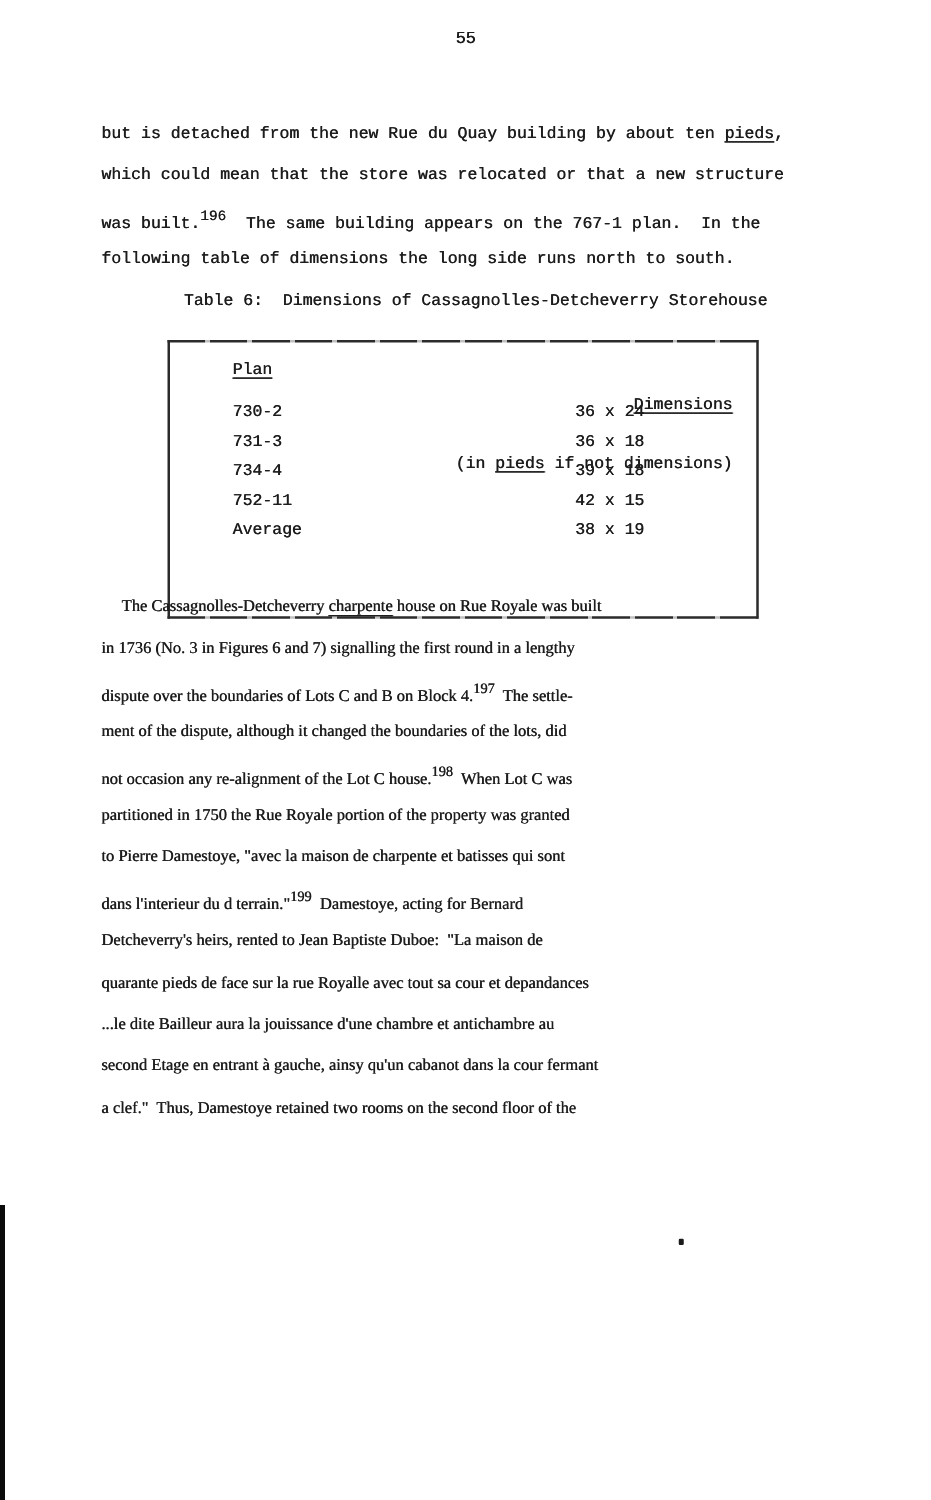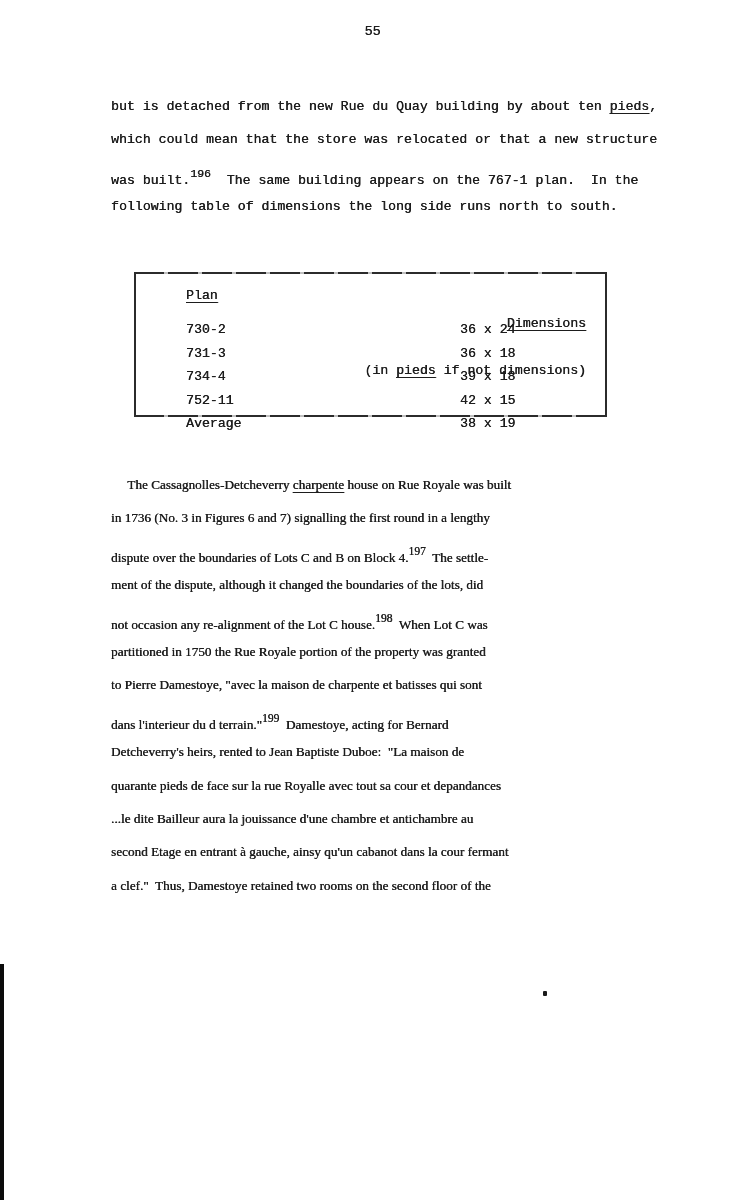--- a/index.html
+++ b/index.html
@@ -20,38 +20,38 @@
     font-size: 13.2px;
     letter-spacing: 0;
     white-space: pre;
     text-shadow: 0.35px 0 0 currentColor;
   }
   .page-number {
     position: absolute; left: 0; top: 24px; width: 745px;
     text-align: center;
     font-size: 13.5px;
   }
-  .para { position: absolute; left: 111px; }
+  .para { position: absolute; left: 81px; }
   .para .line { height: 33.4px; line-height: 33.4px; white-space: pre; }
   .para1 { top: 90px; }
   .para2 { top: 468px; font-family: Liberation Serif, serif; }
   .u {
     text-decoration: underline;
     text-underline-offset: 3px;
     text-decoration-thickness: 1.4px;
   }
   .sup {
     font-size: 11.5px;
     vertical-align: 6.5px;
     letter-spacing: 0;
   }
   .table-title { position: absolute; left: 147px; top: 231px; line-height: 20px; }
   .table-box {
     position: absolute; left: 134px; top: 272px;
-    width: 473px; height: 145px;
+    width: 473px; height: 223px;
     border-left: 2px solid #2b2b2b;
     border-right: 2px solid #2b2b2b;
     box-sizing: border-box;
   }
   .table-box::before, .table-box::after {
     content: "";
     position: absolute; left: -2px; right: -2px; height: 2px;
     background: repeating-linear-gradient(90deg,
       #2b2b2b 0px, #2b2b2b 30px,
       rgba(43,43,43,0.30) 30px, rgba(43,43,43,0.30) 34px);
@@ -82,20 +82,21 @@
 </style>
 </head>
 <body style="background: rgb(255, 255, 255);">
 
 <div class="page" style="color: rgb(29, 29, 29);">
 
   <div class="page-number txt">55</div>
 
   <div class="para para1 txt"><div class="line"><span>but is detached from the new Rue du Quay building by about ten </span><span class="u">pieds</span><span>,</span></div><div class="line"><span>which could mean that the store was relocated or that a new structure</span></div><div class="line"><span>was built.</span><span class="sup">196</span><span>  The same building appears on the 767-1 plan.  In the</span></div><div class="line"><span>following table of dimensions the long side runs north to south.</span></div></div>
 
+  <div class="table-title txt">Table 6:  Dimensions of Cassagnolles-Detcheverry Storehouse</div>
 
   <div class="table-box">
     <div class="thead-col1 txt u">Plan</div>
     <div class="thead-col2 txt">
       <div class="u">Dimensions</div>
       <div class="subhead"><span>(in </span><span class="u">pieds</span><span> if not dimensions)</span></div>
     </div>
     <div class="rows txt"><div class="trow"><span class="plan">730-2</span><span class="dims">36 x 24</span></div><div class="trow"><span class="plan">731-3</span><span class="dims">36 x 18</span></div><div class="trow"><span class="plan">734-4</span><span class="dims">39 x 18</span></div><div class="trow"><span class="plan">752-11</span><span class="dims">42 x 15</span></div><div class="trow"><span class="plan">Average</span><span class="dims">38 x 19</span></div></div>
   </div>
 

